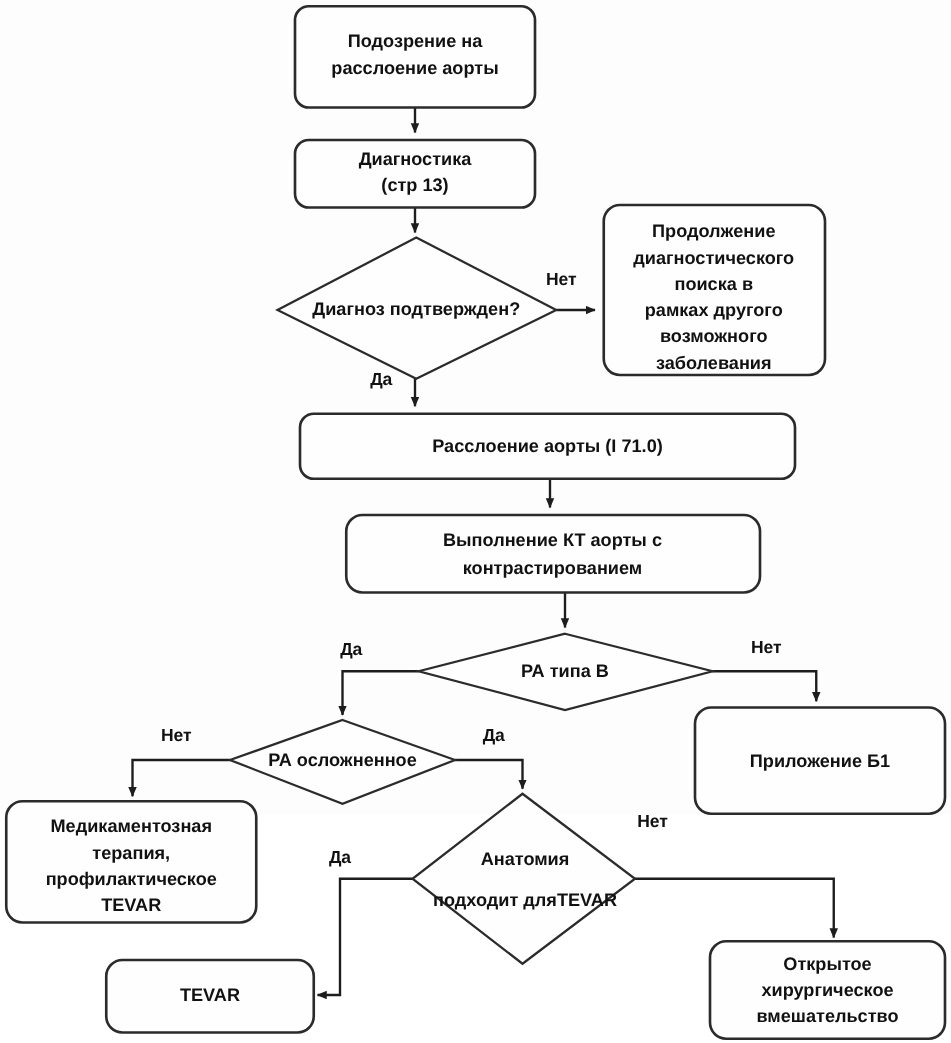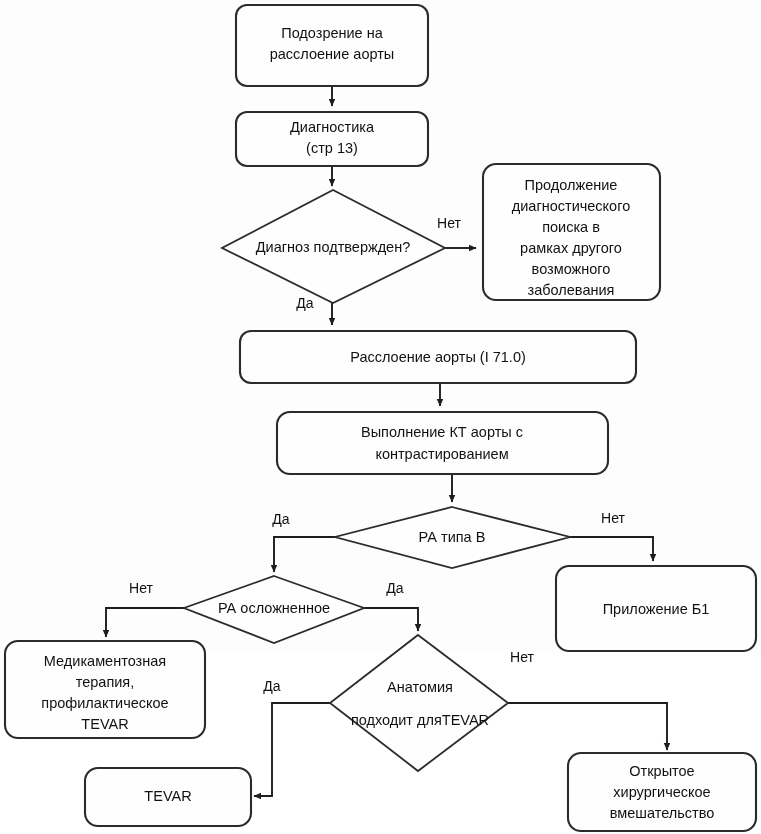--- a/index.html
+++ b/index.html
@@ -11,20 +11,21 @@
     width: 761px;
     height: 834px;
     font-family: "Liberation Sans", sans-serif;
     overflow: hidden;
   }
   #flowchart-root {
     position: relative;
     width: 761px;
     height: 652px;
     background: #fdfdfd;
+    font-weight: bold;
   }
   svg.chart-svg {
     display: block;
     width: 761px;
     height: 834px;
   }
   .node-shape {
     fill: #fefefe;
     stroke: #2b2b2b;
     stroke-width: 2.1;

